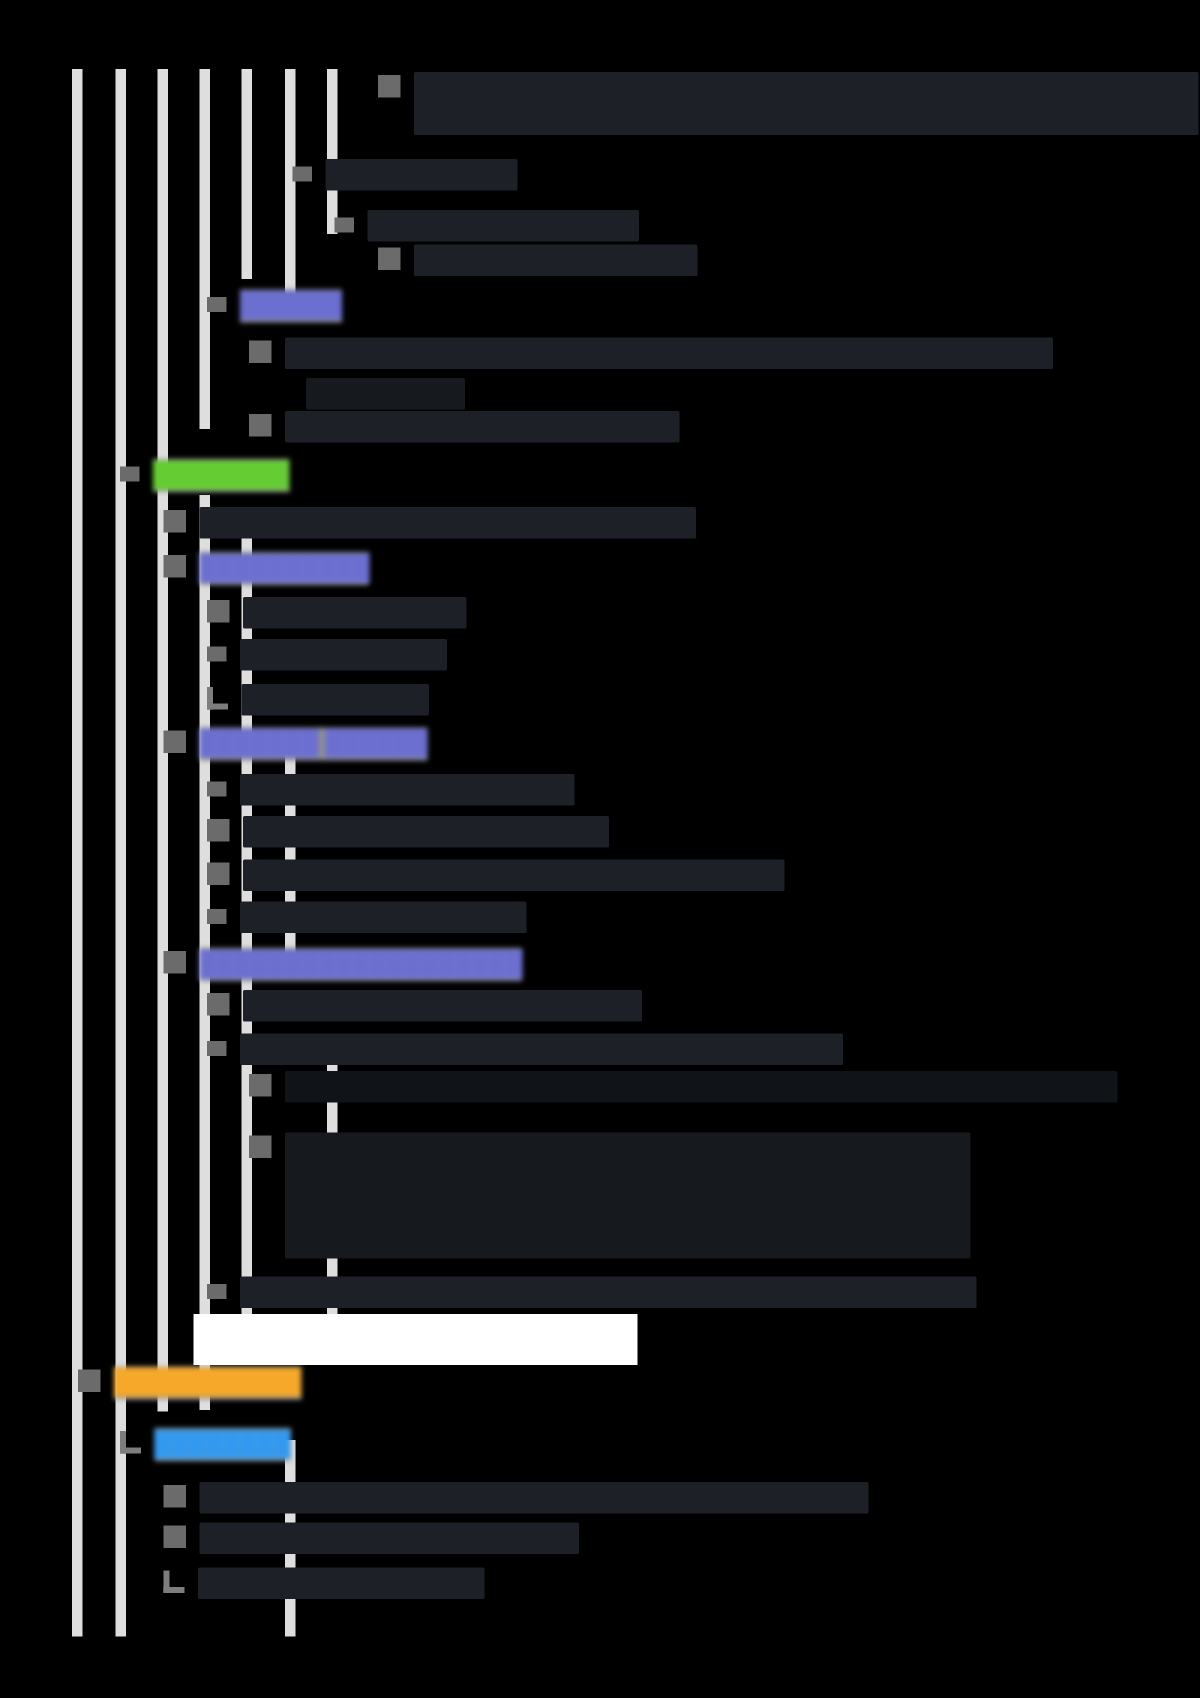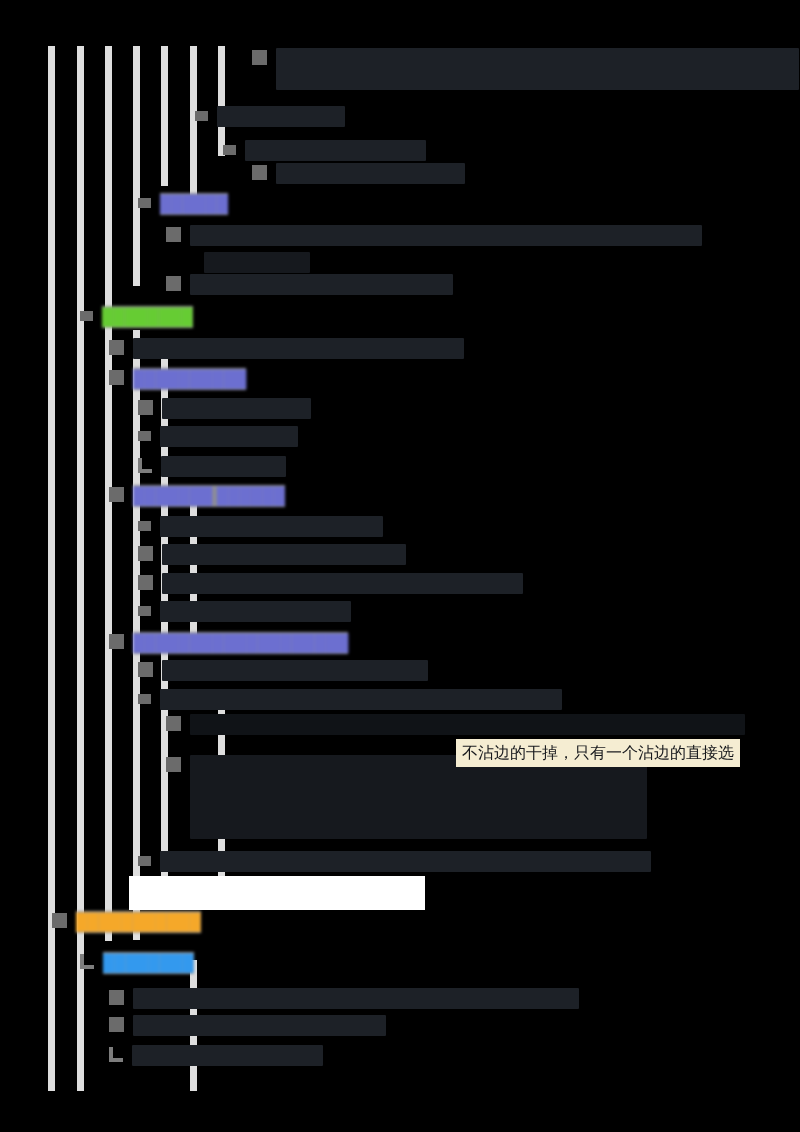--- a/index.html
+++ b/index.html
@@ -242,14 +242,13 @@
     </div>
     <div class="node-row" style="left: 109px; top: 1015px;">
       <span class="bullet" style="background: rgb(107, 107, 107);"></span>
       <span class="redact">█████████████  ██████████</span>
     </div>
     <div class="node-row" style="left: 109px; top: 1045px;">
       <span class="bullet elbow"></span>
       <span class="redact">██████████████████</span>
     </div>
     <div class="white-block" style="left: 129px; top: 876px; width: 296px; height: 34px; background: rgb(255, 255, 255);"></div>
-    <div class="callout" style="left: 456px; top: 739px; background: rgb(245, 237, 210); color: rgb(22, 24, 28);">不沾边的干掉，只有一个沾边的直接选</div>
   </div>
 
 </body></html>

